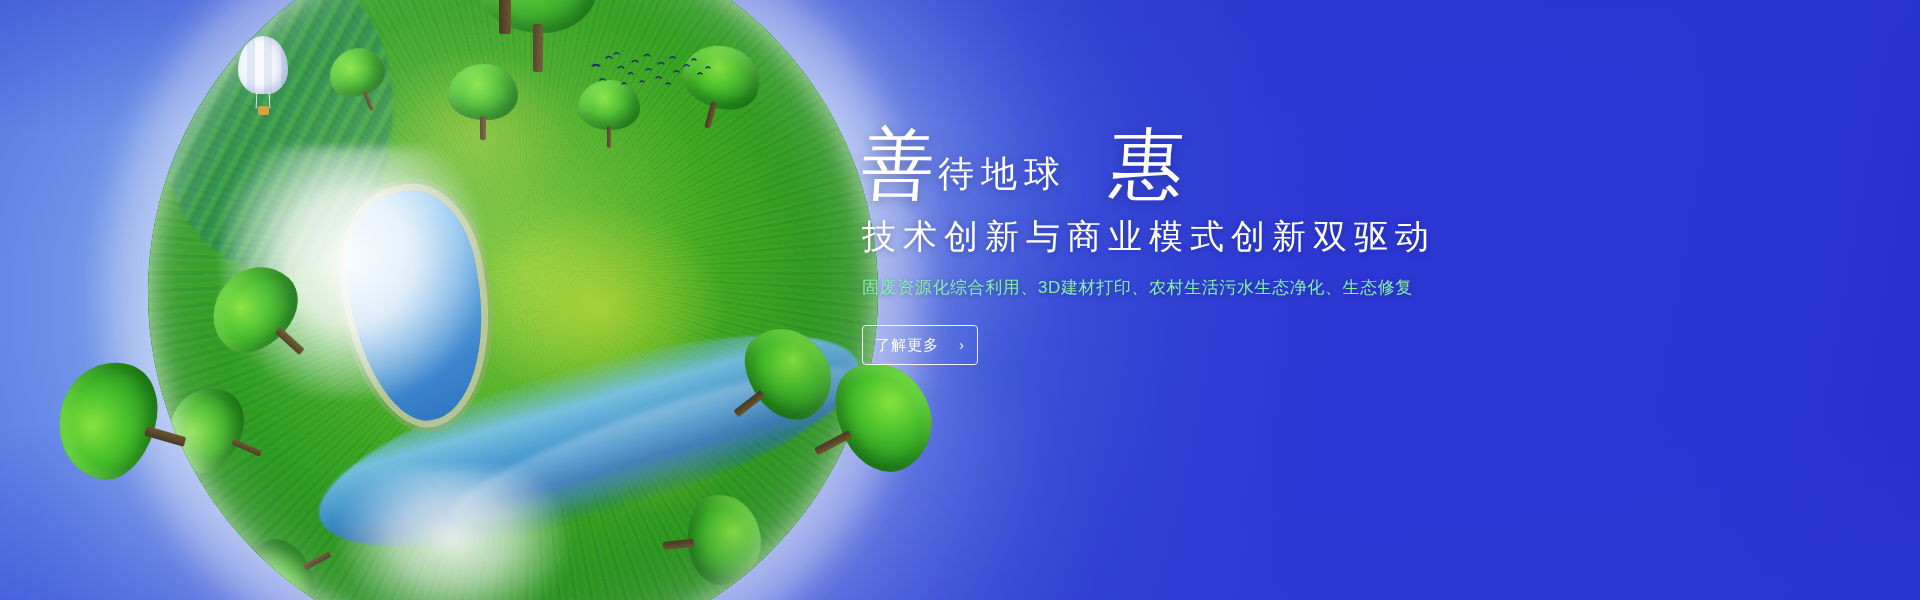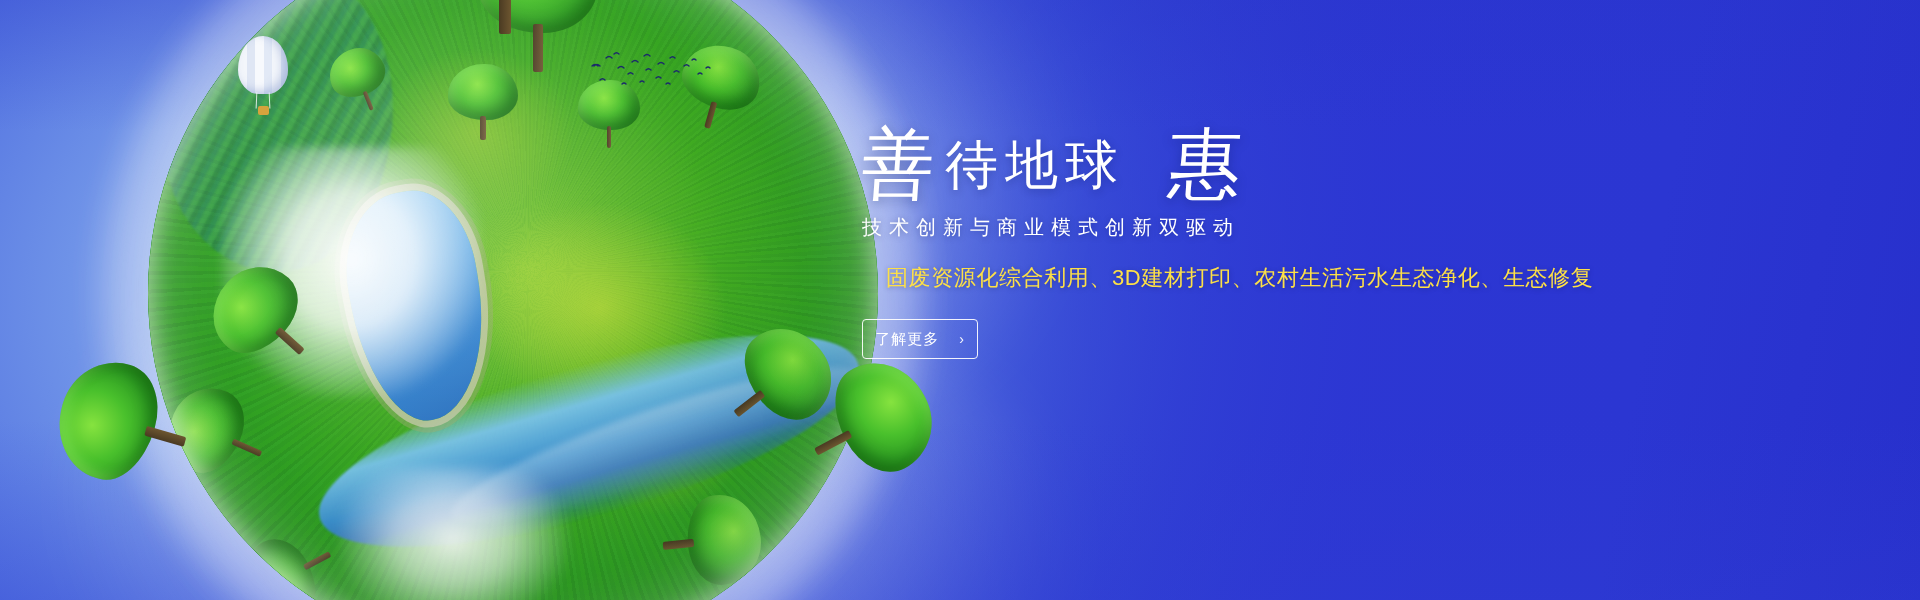--- a/index.html
+++ b/index.html
@@ -237,46 +237,45 @@
     font-family: "Liberation Serif", "DejaVu Serif", serif;
     font-size: 72px;
     line-height: 0.92;
     font-weight: 400;
     letter-spacing: 0;
     transform: skewX(-4deg) scaleY(1.06);
     text-shadow: 0 2px 10px rgba(10,20,80,0.35);
   }
   .hl-small {
     font-family: "Liberation Serif", "DejaVu Serif", serif;
-    font-size: 53px;
+    font-size: 36px;
     line-height: 1;
     font-weight: 400;
     letter-spacing: 7px;
     padding-bottom: 6px;
-    margin-left: 11px;
+    margin-left: 4px;
     text-shadow: 0 2px 8px rgba(10,20,80,0.30);
   }
   .hl-gap { width: 44px; }
 
   .subline {
     color: #ffffff;
-    font-size: 20px;
+    font-size: 34px;
     letter-spacing: 7px;
     white-space: nowrap;
-    margin-bottom: 22px;
+    margin-bottom: 16px;
     text-shadow: 0 1px 6px rgba(10,20,80,0.35);
   }
   .descline {
-    color: #fde047;
-    font-size: 22px;
+    color: #86efac;
+    font-size: 17px;
     letter-spacing: 0.6px;
     white-space: nowrap;
     margin-bottom: 26px;
     text-shadow: 0 1px 5px rgba(10,20,80,0.35);
-    margin-left: 24px;
   }
   .cta {
     display: inline-flex;
     align-items: center;
     justify-content: center;
     gap: 20px;
     width: 116px;
     height: 40px;
     border: 1px solid rgba(255,255,255,0.92);
     border-radius: 4px;

